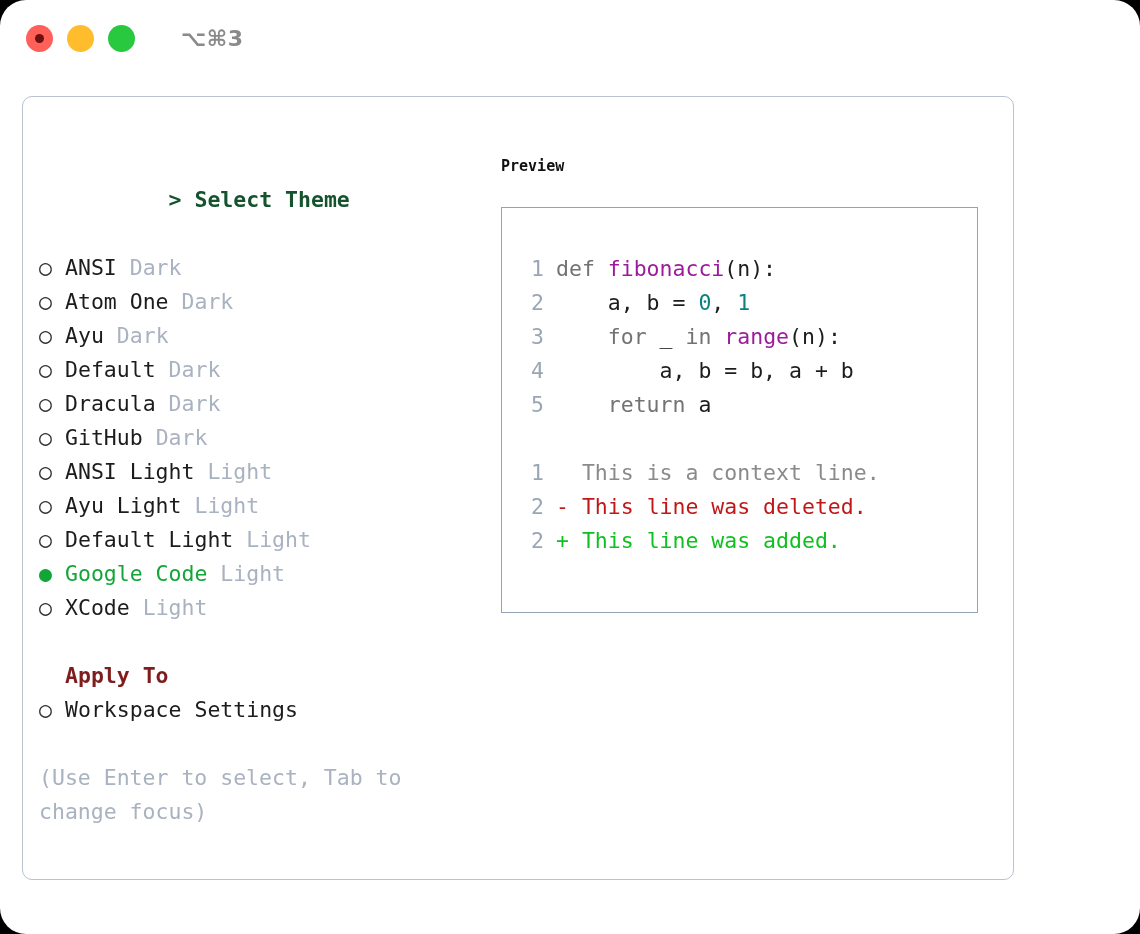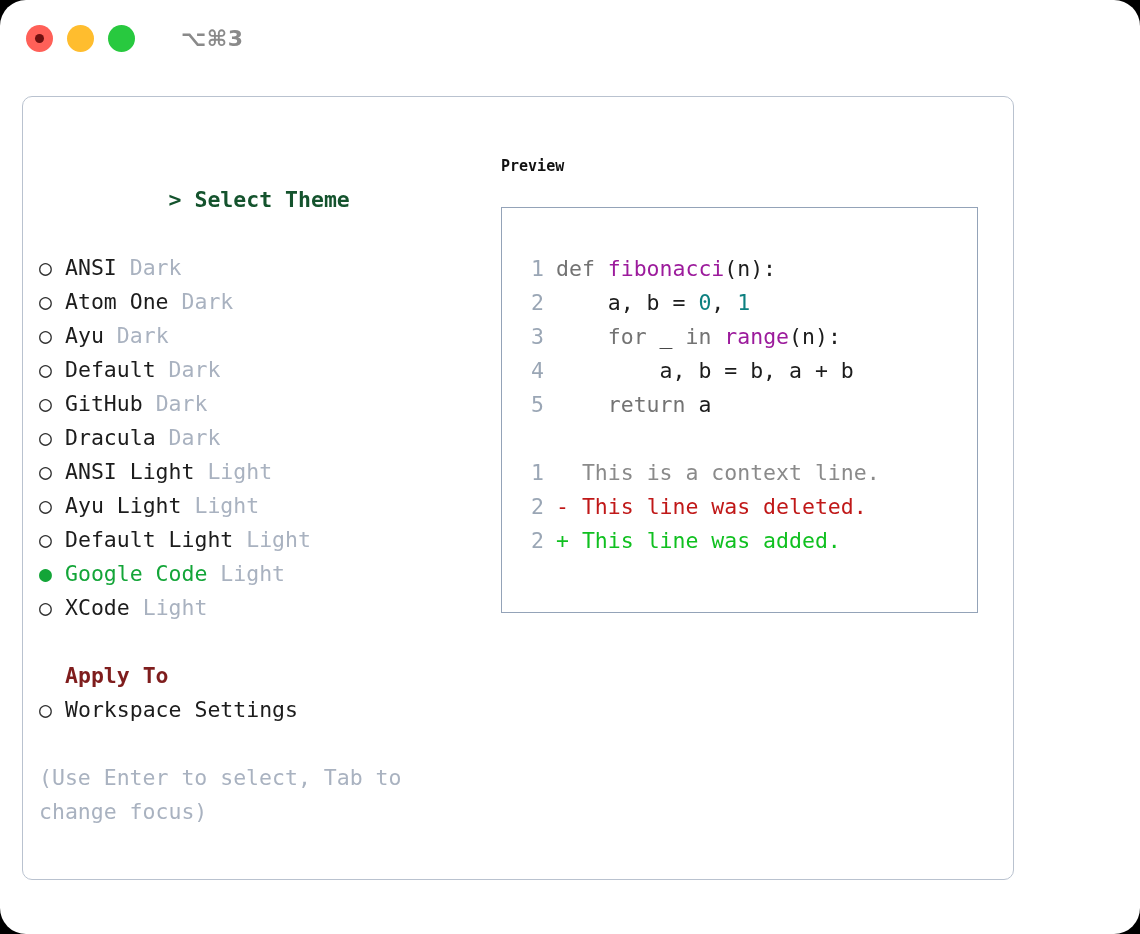--- a/index.html
+++ b/index.html
@@ -204,22 +204,22 @@
 
         <div class="section-header">
           <span class="marker">&gt;</span><span>Select Theme</span>
         </div>
 
         <div id="theme-list">
             <div class="opt-row"><span class="marker empty">○</span><span class="opt-name">ANSI</span> <span class="opt-tag">Dark</span></div>
             <div class="opt-row"><span class="marker empty">○</span><span class="opt-name">Atom One</span> <span class="opt-tag">Dark</span></div>
             <div class="opt-row"><span class="marker empty">○</span><span class="opt-name">Ayu</span> <span class="opt-tag">Dark</span></div>
             <div class="opt-row"><span class="marker empty">○</span><span class="opt-name">Default</span> <span class="opt-tag">Dark</span></div>
+            <div class="opt-row"><span class="marker empty">○</span><span class="opt-name">Dracula</span> <span class="opt-tag">Dark</span></div>
             <div class="opt-row"><span class="marker empty">○</span><span class="opt-name">GitHub</span> <span class="opt-tag">Dark</span></div>
-            <div class="opt-row"><span class="marker empty">○</span><span class="opt-name">Dracula</span> <span class="opt-tag">Dark</span></div>
             <div class="opt-row"><span class="marker empty">○</span><span class="opt-name">ANSI Light</span> <span class="opt-tag">Light</span></div>
             <div class="opt-row"><span class="marker empty">○</span><span class="opt-name">Ayu Light</span> <span class="opt-tag">Light</span></div>
             <div class="opt-row"><span class="marker empty">○</span><span class="opt-name">Default Light</span> <span class="opt-tag">Light</span></div>
             <div class="opt-row"><span class="marker filled">●</span><span class="opt-name sel">Google Code</span> <span class="opt-tag">Light</span></div>
             <div class="opt-row"><span class="marker empty">○</span><span class="opt-name">XCode</span> <span class="opt-tag">Light</span></div>
           </div>
 
         <div class="spacer-row"></div>
 
         <div class="group-label">Apply To</div>

